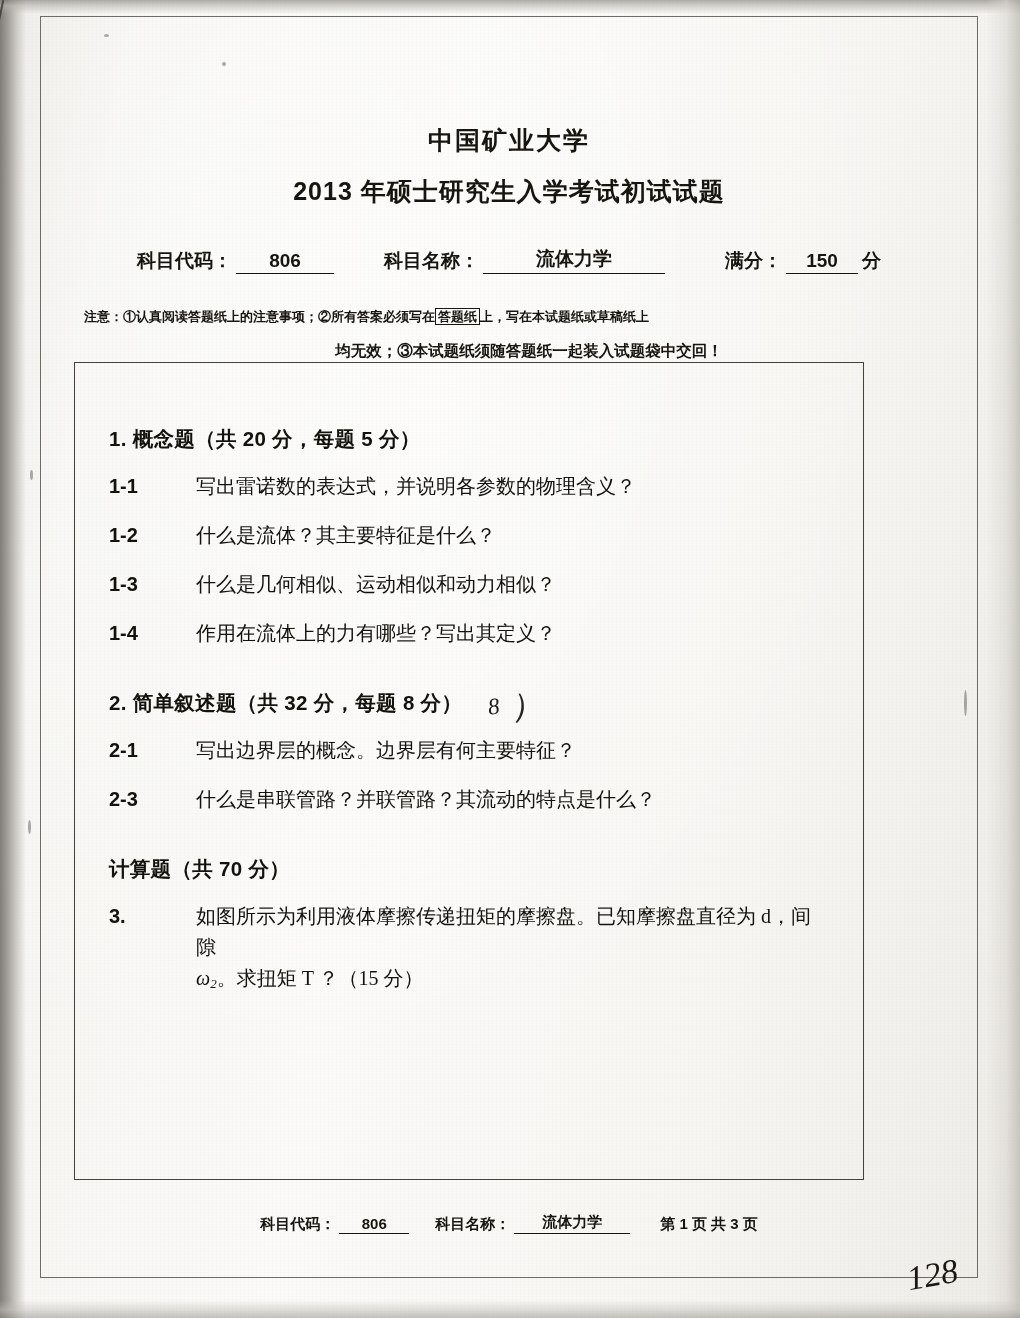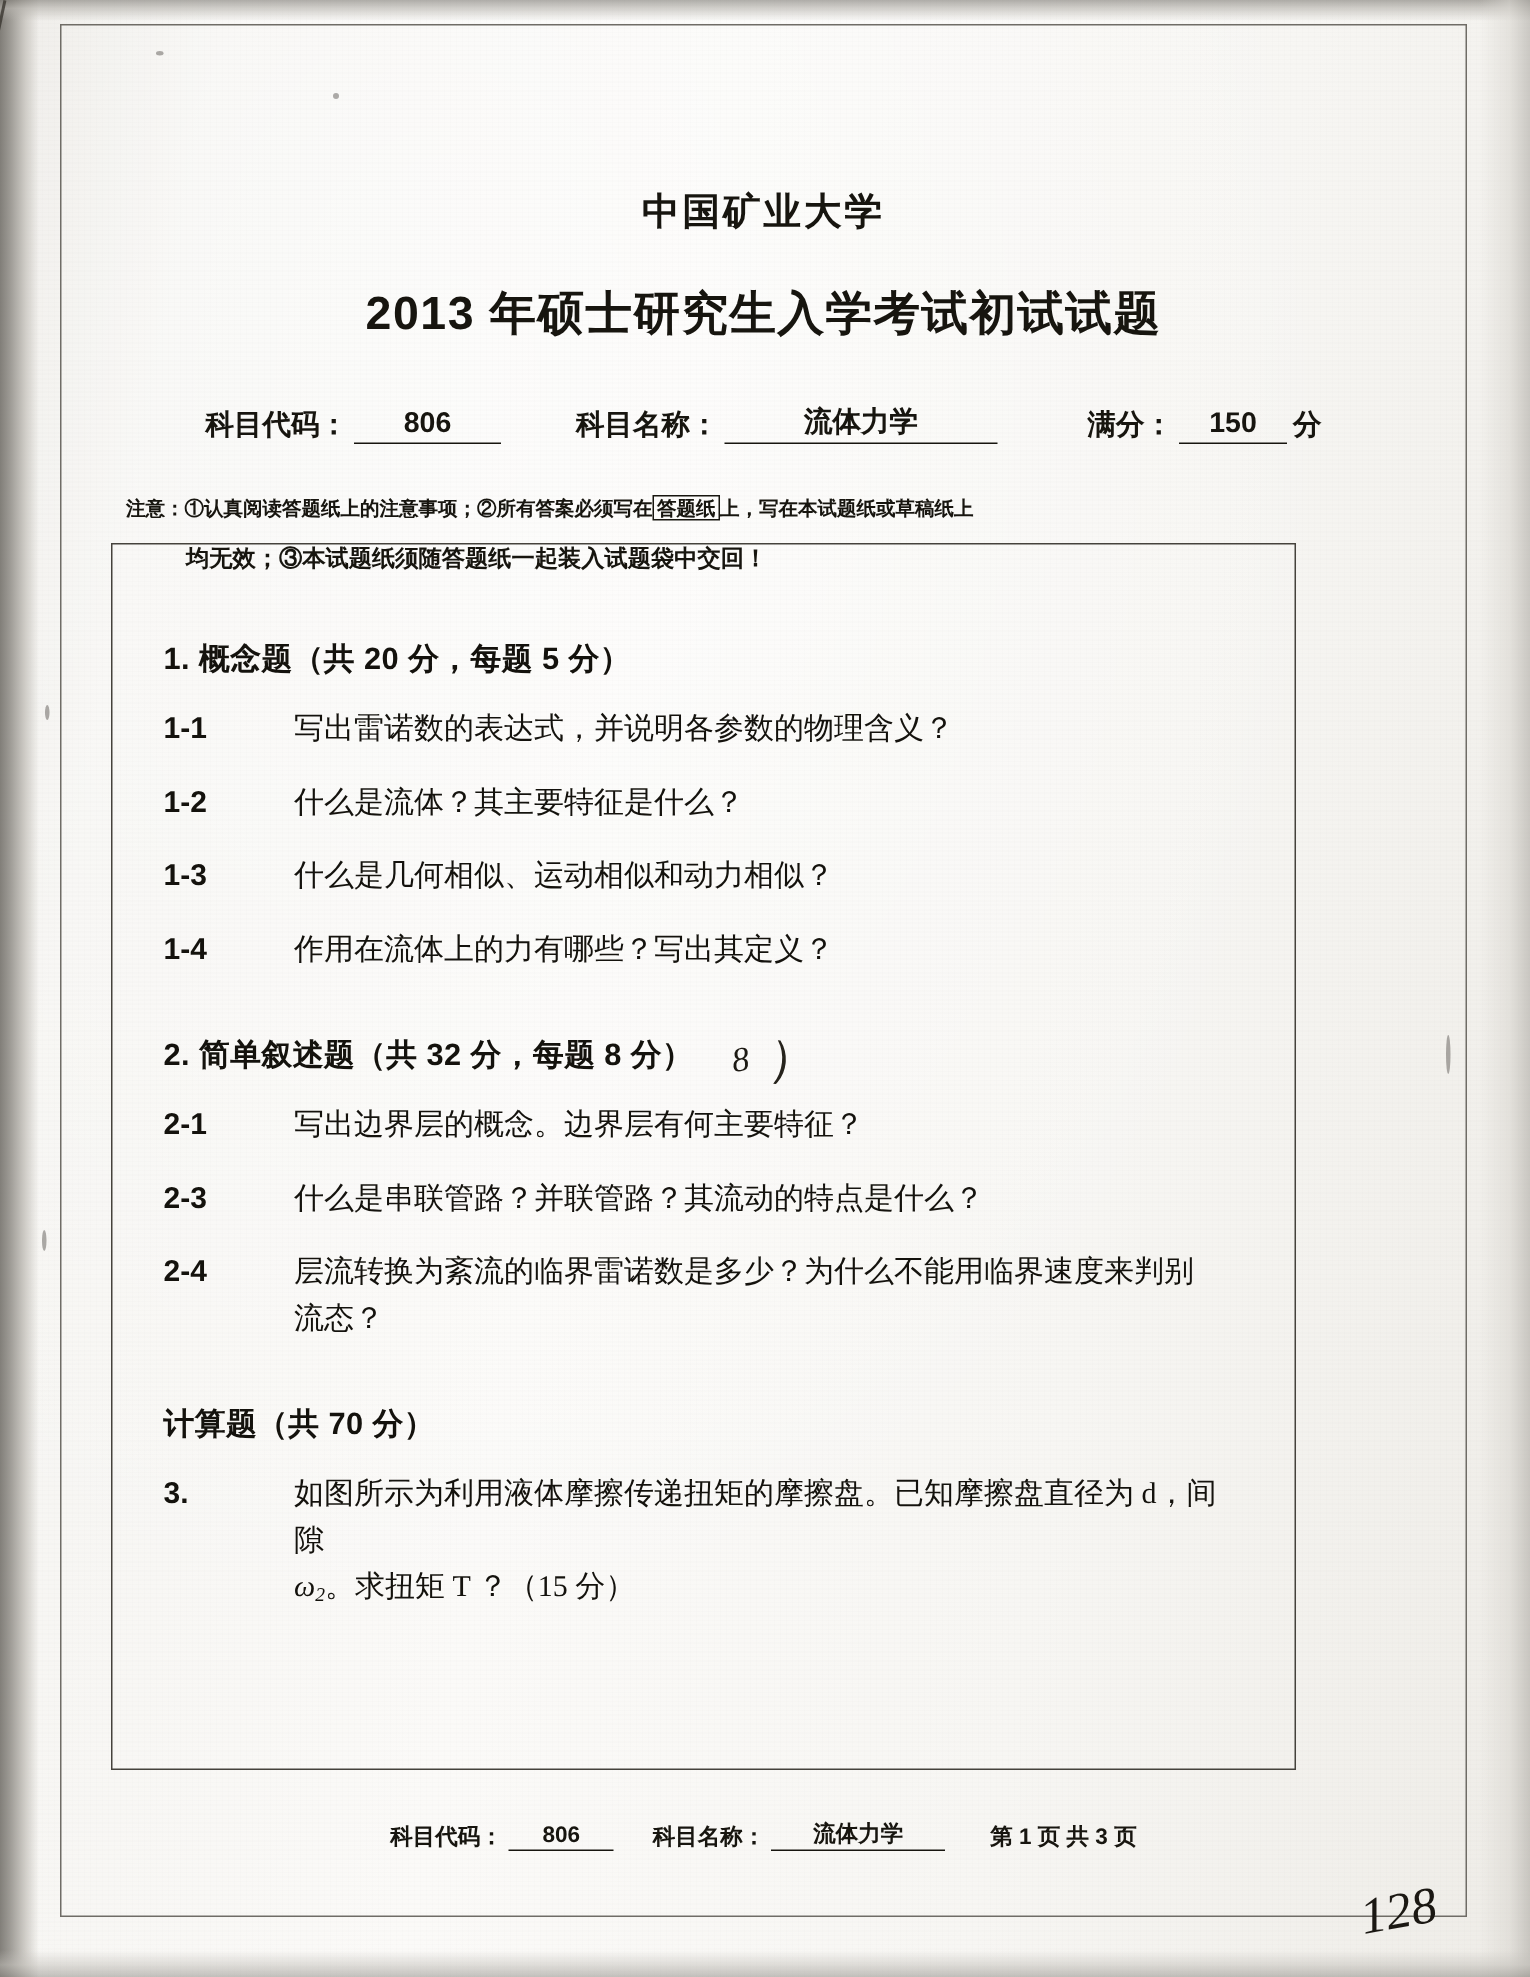--- a/index.html
+++ b/index.html
@@ -85,23 +85,23 @@
     font-family: "Liberation Sans", sans-serif;
     font-weight: bold;
     font-size: 25px;
     letter-spacing: 2px;
     margin-top: 108px;
   }
   .title2 {
     text-align: center;
     font-family: "Liberation Sans", sans-serif;
     font-weight: bold;
-    font-size: 31px;
+    font-size: 25px;
     letter-spacing: 1px;
-    margin-top: 31px;
+    margin-top: 18px;
   }
 
   .metarow {
     display: flex;
     align-items: flex-end;
     justify-content: center;
     margin-top: 38px;
     font-size: 19px;
     font-family: "Liberation Sans", sans-serif;
     font-weight: bold;
@@ -133,20 +133,21 @@
   .boxed {
     border: 1.2px solid #17150f;
     padding: 0 2px;
   }
   .notice-2 {
     margin: 0 44px 0 84px;
     font-family: "Liberation Sans", sans-serif;
     font-weight: bold;
     font-size: 15.5px;
     line-height: 34px;
+    text-align: center;
   }
 
   
   .qbox {
     position: absolute;
     left: 74px;
     top: 362px;
     width: 790px;
     height: 818px;
     border: 1.2px solid #45423c;
@@ -305,27 +306,20 @@
       <div class="sec-head">2. 简单叙述题（共 32 分，每题 8 分）</div>
 
       <div class="item">
         <span class="num">2-1</span>
         <span class="txt">写出边界层的概念。边界层有何主要特征？</span>
       </div>
       <div class="item">
         <span class="num">2-3</span>
         <span class="txt">什么是串联管路？并联管路？其流动的特点是什么？</span>
       </div>
-      <div class="item">
-        <span class="num">2-4</span>
-        <span class="txt">
-          <span>层流转换为紊流的临界雷诺数是多少？为什么不能用临界速度来判别</span>
-          <span class="cont">流态？</span>
-        </span>
-      </div>
 
       <div class="gap-sec"></div>
 
       <div class="sec-head">计算题（共 70 分）</div>
 
       <div class="item">
         <span class="num">3.</span>
         <span class="txt">
           <span>如图所示为利用液体摩擦传递扭矩的摩擦盘。已知摩擦盘直径为 d，间隙</span>
           <span class="cont">

